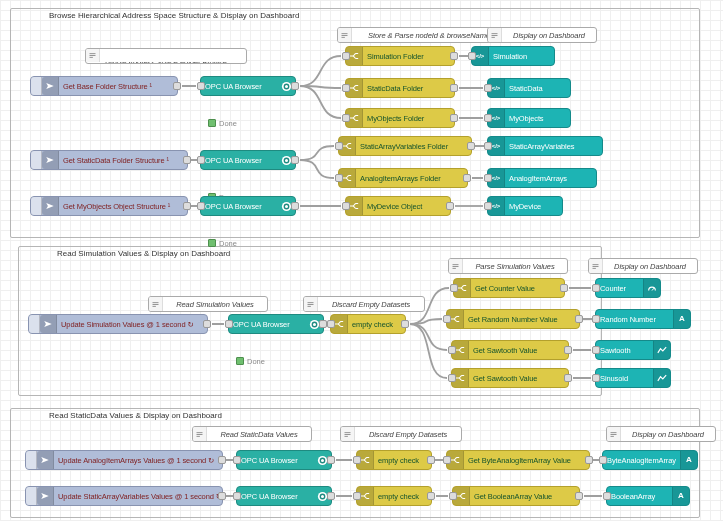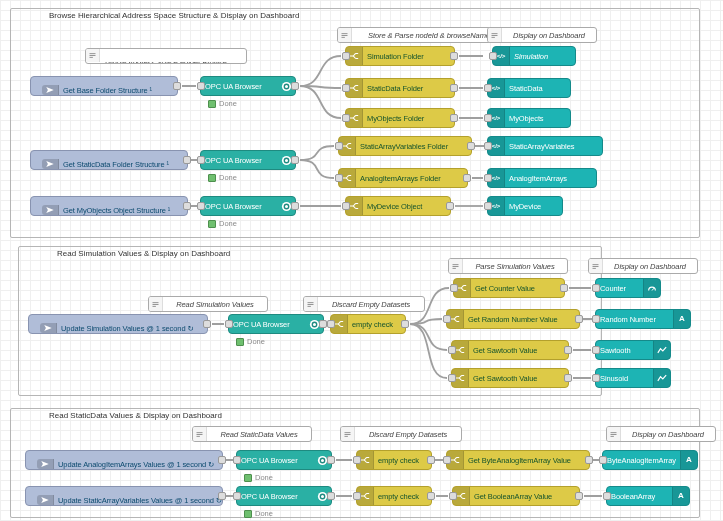--- a/index.html
+++ b/index.html
@@ -16,31 +16,31 @@
   path.wire{stroke:var(--wire);stroke-width:1.8;fill:none;}
   .node{position:absolute;height:20px;border:1px solid;border-radius:4px;display:flex;align-items:stretch;box-sizing:border-box;}
   .node-label{flex:1;display:flex;align-items:center;padding:0 4px;font-size:7.5px;white-space:nowrap;overflow:hidden;letter-spacing:-0.1px;}
   .node-icon{width:16px;flex:0 0 16px;display:flex;align-items:center;justify-content:center;background:rgba(0,0,0,0.16);}
   .icon-left .node-icon{border-right:1px solid rgba(0,0,0,0.12);border-radius:3px 0 0 3px;}
   .icon-right .node-icon{border-left:1px solid rgba(0,0,0,0.12);border-radius:0 3px 3px 0;}
   .node.opcua .node-icon{background:transparent;border-left:none;width:18px;flex-basis:18px;}
   .node.comment{background:var(--comment_bg);border-color:var(--comment_border);color:#444;height:16px;border-radius:3px;}
   .node.comment .node-label{font-style:italic;justify-content:center;}
   .node.comment .node-icon{background:#f5f5f5;border-right:1px solid #ddd;width:13px;flex-basis:13px;border-radius:2px 0 0 2px;}
-  .node.inject{background:var(--inject_bg);border-color:var(--inject_border);color:#0c4a6e;align-items:flex-end;}
+  .node.inject{background:var(--inject_bg);border-color:var(--inject_border);color:#7f1d1d;}
   .node.opcua{background:var(--opcua_bg);border-color:var(--opcua_border);color:#fff;}
   .node.function{background:var(--function_bg);border-color:var(--function_border);color:#14532d;}
   .node.dashboard{background:var(--dashboard_bg);border-color:var(--dashboard_border);color:#fff;}
   .inject-btn{flex:0 0 10px;background:rgba(255,255,255,0.55);border-right:1px solid rgba(0,0,0,0.18);border-radius:3px 0 0 3px;cursor:pointer;}
   .icon-text{color:#fff;font-size:6px;font-weight:bold;line-height:1;}
   .icon-text-big{font-size:8px;}
   .port{position:absolute;width:6px;height:6px;background:#ddd;border:1px solid #999;border-radius:2px;top:calc(50% - 4px);}
   .port-in{left:-4px;}
   .port-out{right:-4px;}
-  .status{position:absolute;display:flex;align-items:flex-end;gap:3px;font-size:7.5px;color:#8a8a8a;}
+  .status{position:absolute;display:flex;align-items:flex-start;gap:3px;font-size:7.5px;color:#8a8a8a;margin-top:20px;}
   .status-dot{width:6px;height:6px;background:var(--status_ok);border:1px solid #4e8f4e;border-radius:1px;display:inline-block;}
 </style>
 </head>
 <body>
 
 <div id="canvas" style="width: 723px; height: 521px;">
     <div class="group" style="left: 10px; top: 8px; width: 688px; height: 228px;">
       <span class="group-label">Browse Hierarchical Address Space Structure &amp; Display on Dashboard</span>
     </div>
     <div class="group" style="left: 18px; top: 246px; width: 582px; height: 148px;">
@@ -156,21 +156,21 @@
     <div class="node function icon-left" style="left: 345px; top: 108px; width: 110px;">
       <span class="node-icon">
         <svg viewBox="0 0 12 12" width="10" height="10">
           <path d="M1 6 H4.5 M4.5 6 C6.5 6 6.5 3 8.5 3 H11 M4.5 6 C6.5 6 6.5 9 8.5 9 H11" stroke="#ffffff" stroke-width="1.3" fill="none"></path>
         </svg>
       </span>
       <span class="node-label">MyObjects Folder</span>
       <span class="port port-in"></span>
       <span class="port port-out"></span>
     </div>
-    <div class="node dashboard icon-left" style="left: 492px; top: 46px; width: 84px; font-style: italic;">
+    <div class="node dashboard icon-left" style="left: 471px; top: 46px; width: 84px;">
       <span class="node-icon">
         <span class="icon-text">&lt;/&gt;</span>
       </span>
       <span class="node-label">Simulation</span>
       <span class="port port-in"></span>
     </div>
     <div class="node dashboard icon-left" style="left: 487px; top: 78px; width: 84px;">
       <span class="node-icon">
         <span class="icon-text">&lt;/&gt;</span>
       </span>

